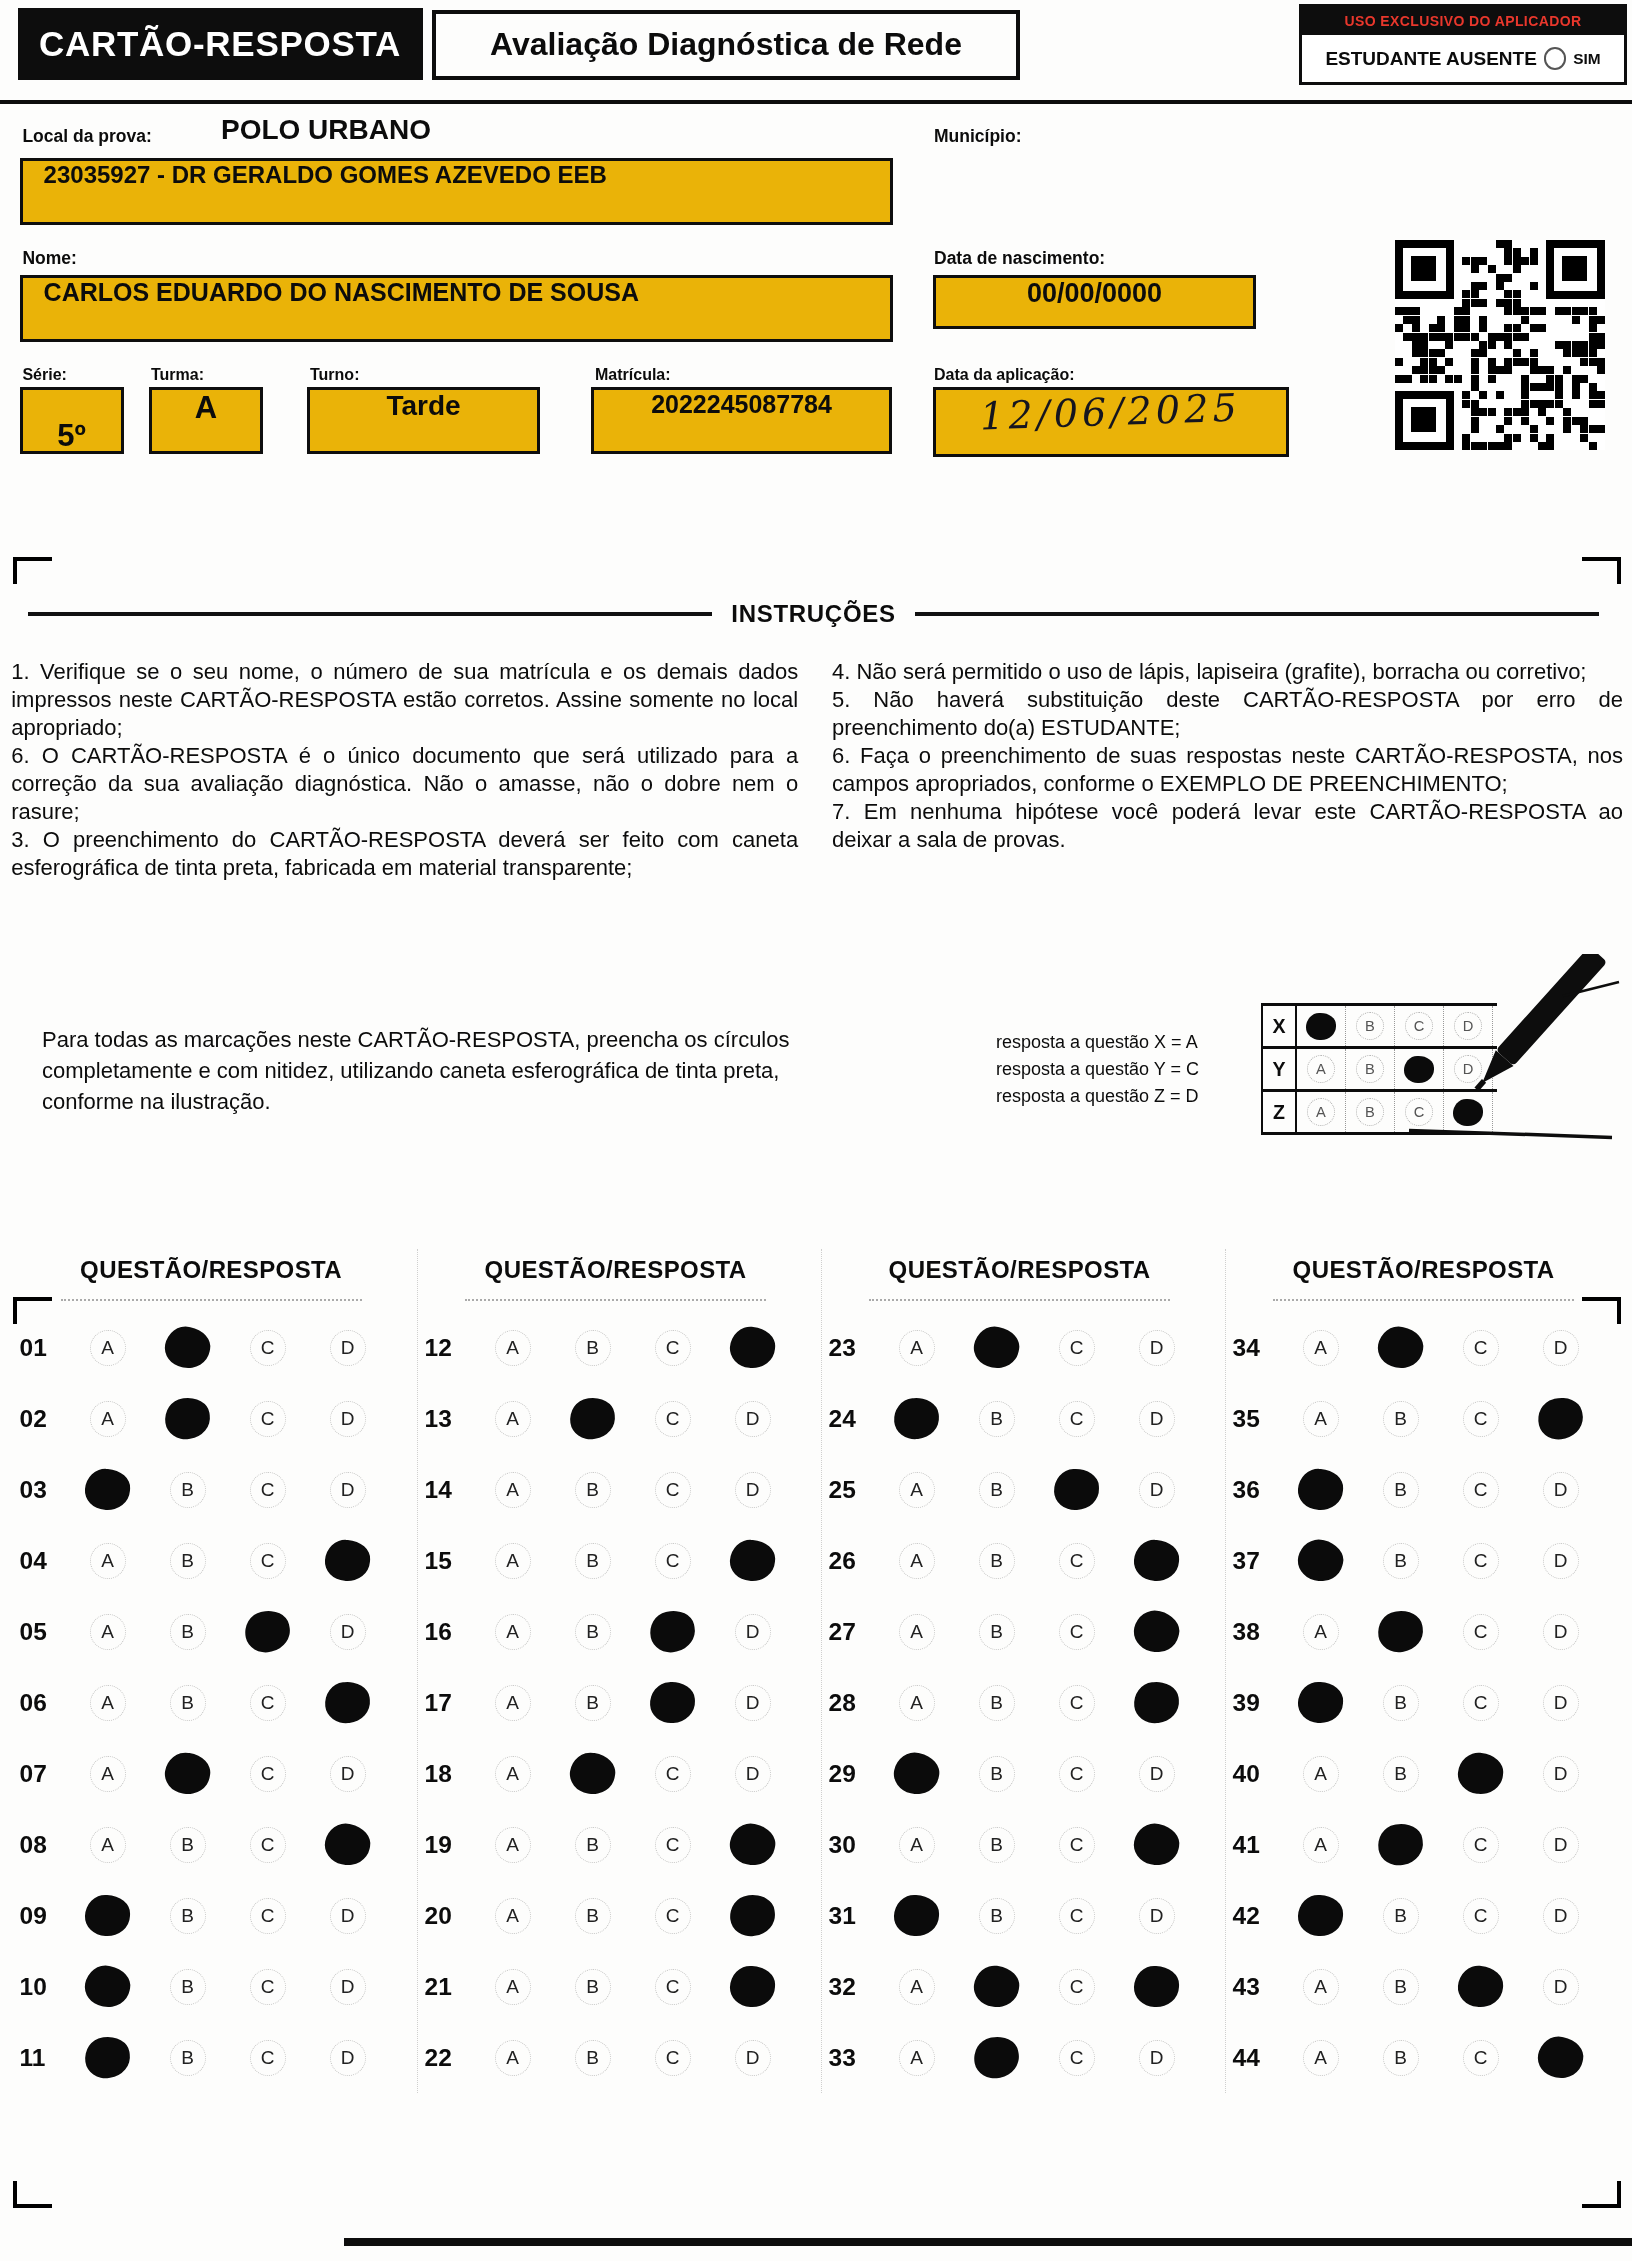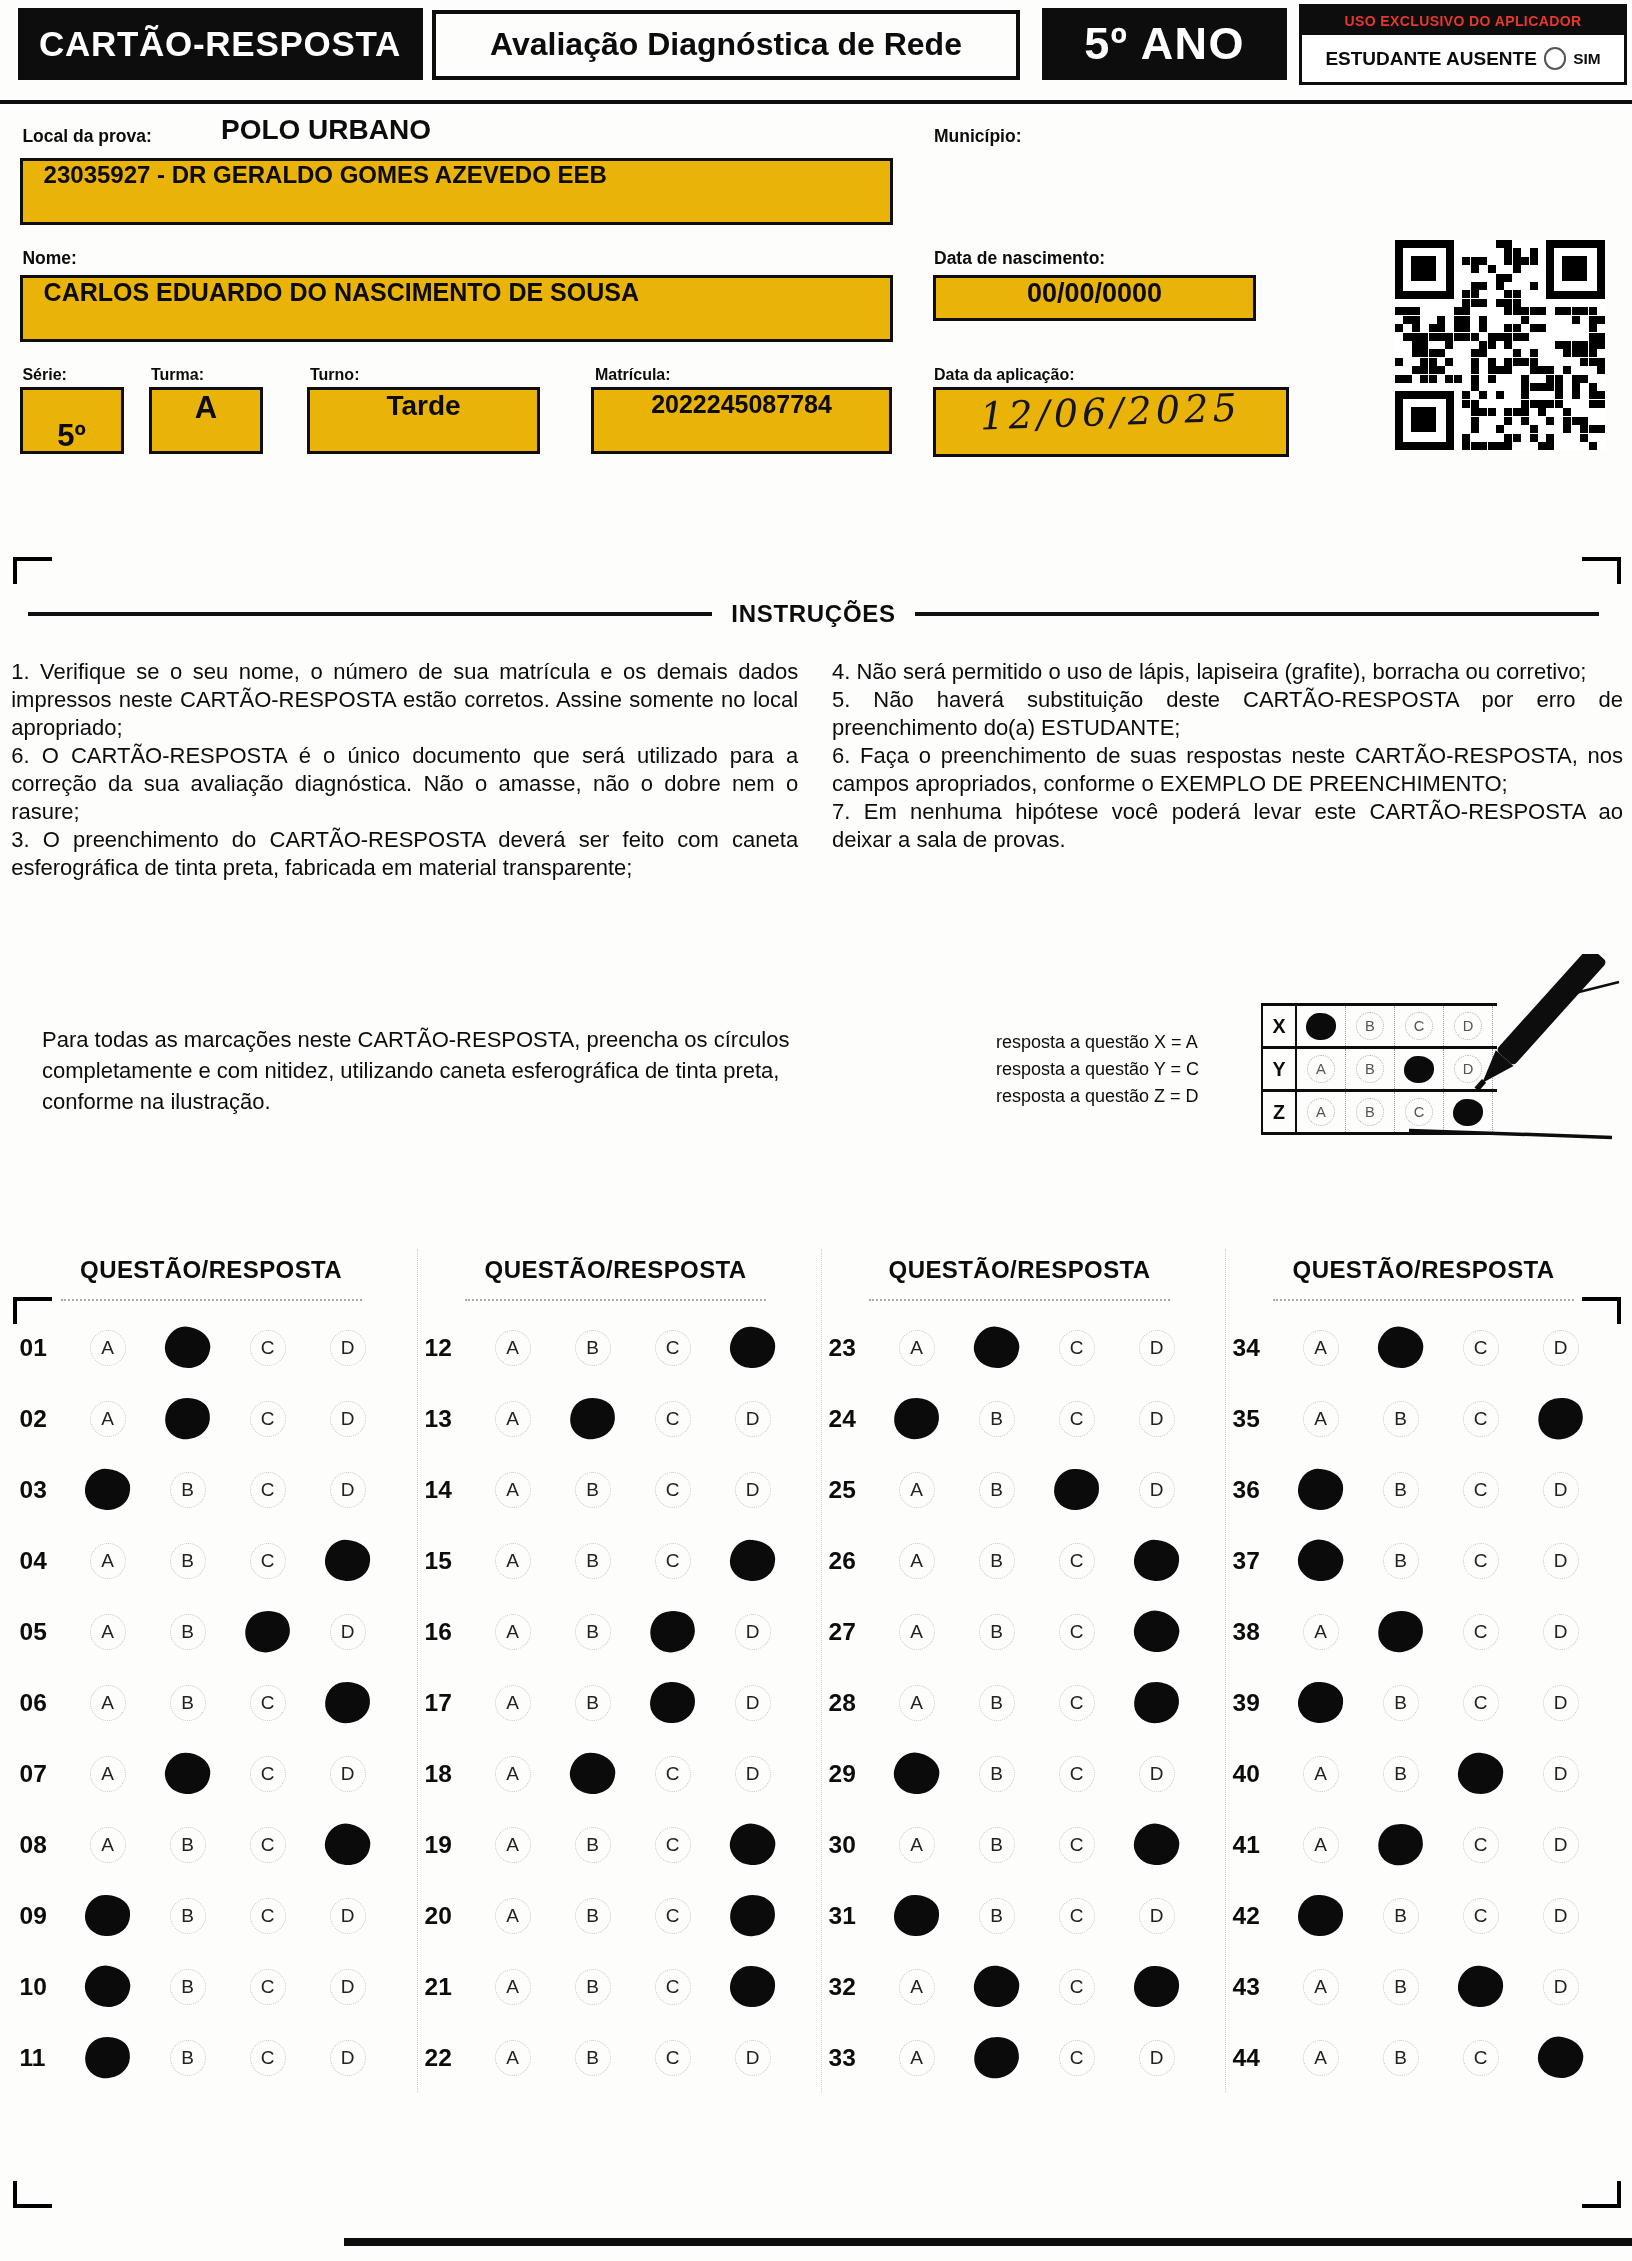--- a/index.html
+++ b/index.html
@@ -80,21 +80,20 @@
 
   .footer-bar { left:344px; top:2238px; width:1289px; height:8.4px; background:#0d0d0d; }
 </style>
 </head>
 <body>
 
 <div class="page">
 
   <div class="abs hdr-title">CARTÃO-RESPOSTA</div>
   <div class="abs hdr-sub">Avaliação Diagnóstica de Rede</div>
-  <div class="abs hdr-grade">5º ANO</div>
   <div class="abs apl-box">
     <div class="apl-strip">USO EXCLUSIVO DO APLICADOR</div>
     <div class="apl-row">
       <span>ESTUDANTE AUSENTE</span>
       <span class="apl-circle"></span>
       <span class="apl-sim">SIM</span>
     </div>
   </div>
   <div class="abs hdr-rule"></div>
 
@@ -106,21 +105,21 @@
   </div>
 
   <span class="abs lbl" style="left:934px;top:126px;">Município:</span>
 
   <span class="abs lbl" style="left:22.4px;top:248px;">Nome:</span>
   <div class="abs fbox" style="left:19.6px;top:275px;width:873px;height:67px;padding-left:21px;">
     <span class="bold-val" style="font-size:25px;">CARLOS EDUARDO DO NASCIMENTO DE SOUSA</span>
   </div>
 
   <span class="abs lbl" style="left:934px;top:248px;">Data de nascimento:</span>
-  <div class="abs fbox" style="left:933px;top:275px;width:323px;height:46px;justify-content:center;">
+  <div class="abs fbox" style="left:933px;top:275px;width:323px;height:54px;justify-content:center;">
     <span class="bold-val" style="font-size:27px;">00/00/0000</span>
   </div>
 
   <div class="abs qr" style="left:1395px;top:240px;width:210px;height:210px;">
       <i style="left: 101px; top: 0px; width: 8.4px; height: 8.4px;"></i>
       <i style="left: 109px; top: 0px; width: 8.4px; height: 8.4px;"></i>
       <i style="left: 109px; top: 8.4px; width: 8.4px; height: 8.4px;"></i>
       <i style="left: 118px; top: 8.4px; width: 8.4px; height: 8.4px;"></i>
       <i style="left: 135px; top: 8.4px; width: 8.4px; height: 8.4px;"></i>
       <i style="left: 67px; top: 17px; width: 8.4px; height: 8.4px;"></i>

